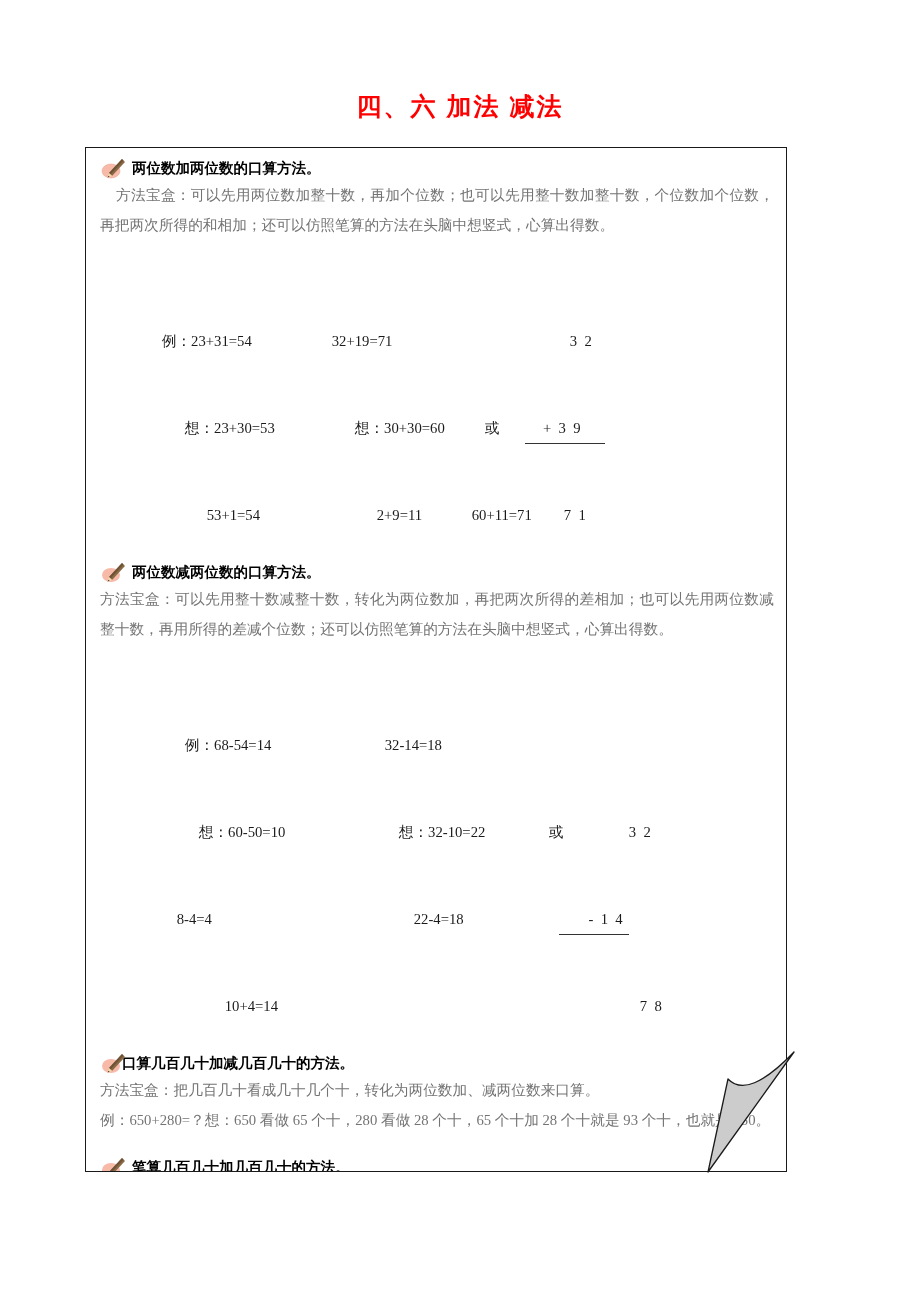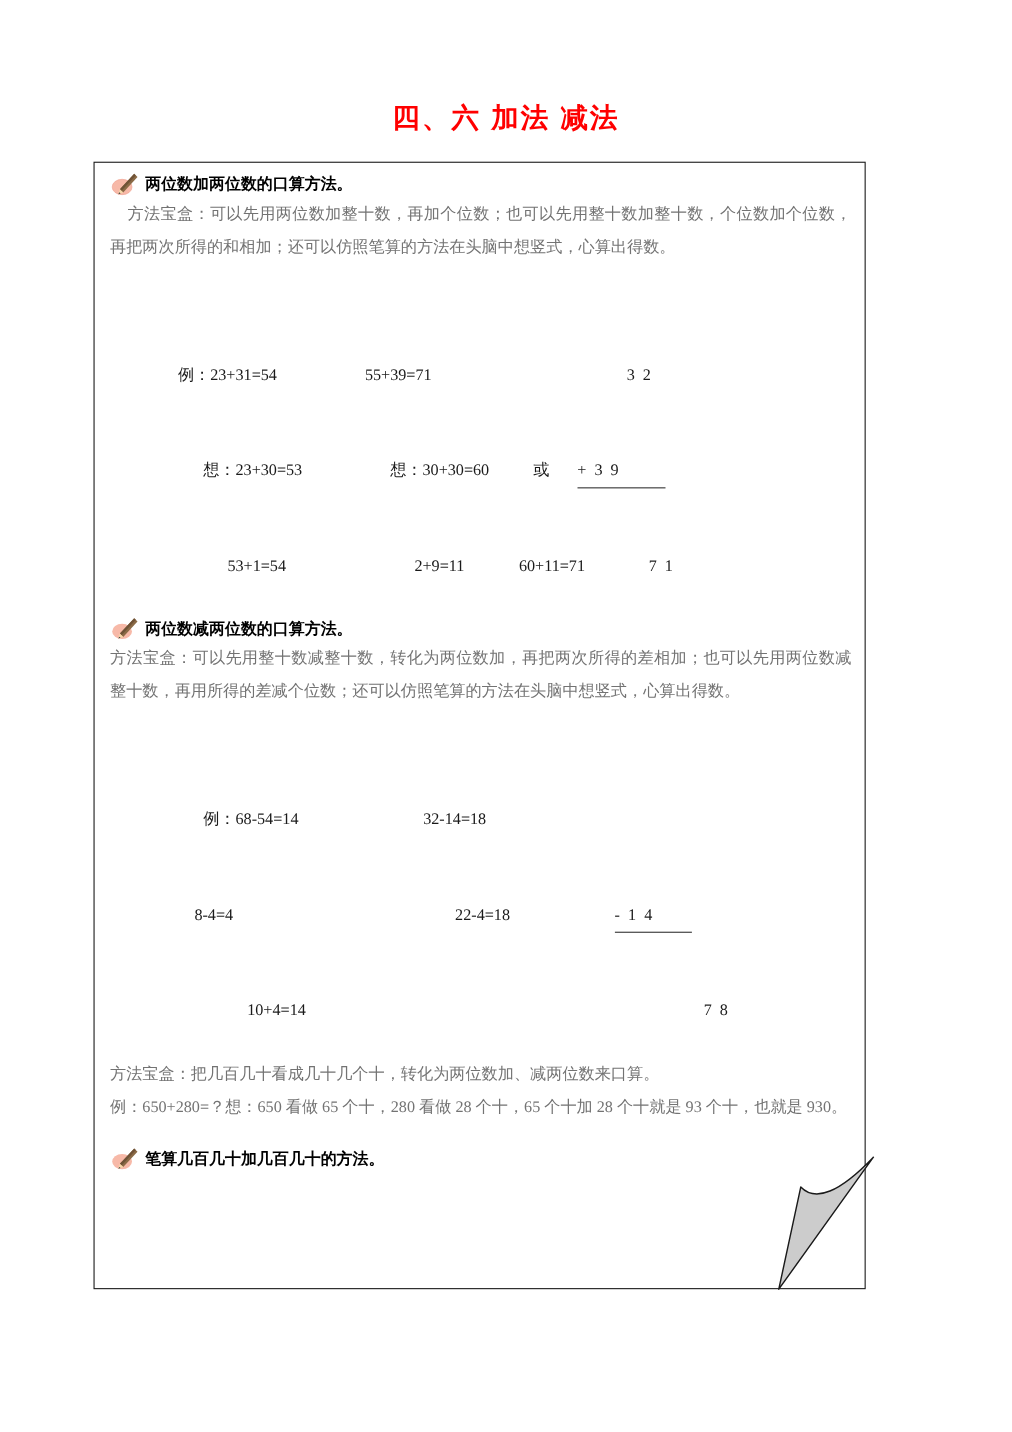--- a/index.html
+++ b/index.html
@@ -125,27 +125,27 @@
             <path d="M22 2 L9 16 L12 19 L25 5 Z" fill="#8a6a46"></path>
             <path d="M22 2 L9 16 L10.5 17.5 L23.5 3.5 Z" fill="#6f5236"></path>
             <path d="M9 16 L12 19 L7.5 20.5 Z" fill="#f5d9a8"></path>
             <path d="M7.5 20.5 L9.6 19.8 L8.6 18.8 Z" fill="#3a3a3a"></path>
           </svg>
         </span><span class="head-text">两位数加两位数的口算方法。</span>
       </div>
       <div class="para indent">方法宝盒：可以先用两位数加整十数，再加个位数；也可以先用整十数加整十数，个位数加个位数，再把两次所得的和相加；还可以仿照笔算的方法在头脑中想竖式，心算出得数。</div>
       <div class="math-block">
         <span class="math-row">
-          <span class="m" style="width:170px;margin-left:25px">例：23+31=54</span><span class="m" style="width:170px">55+39=71</span><span class="m" style="width:90px;text-align:right">3  2</span>
-        </span>
-        <span class="math-row">
-          <span class="m" style="width:170px;margin-left:48px">想：23+30=53</span><span class="m" style="width:130px">想：30+30=60</span><span class="m" style="width:40px">或</span><span class="m rule-under" style="width:74px;text-align:left">+  3  9</span>
-        </span>
-        <span class="math-row">
-          <span class="m" style="width:170px;margin-left:70px">53+1=54</span><span class="m" style="width:95px">2+9=11</span><span class="m" style="width:92px">60+11=71</span><span class="m" style="width:48px;text-align:right">7  1</span>
+          <span class="m" style="width:170px;margin-left:25px">例：23+31=54</span><span class="m" style="width:170px">32+19=71</span><span class="m" style="width:90px;text-align:right">3  2</span>
+        </span>
+        <span class="math-row">
+          <span class="m" style="width:170px;margin-left:48px">想：23+30=53</span><span class="m" style="width:130px">想：30+30=60</span><span class="m" style="width:40px">或</span><span class="m rule-under" style="width:74px;text-align:center">+  3  9</span>
+        </span>
+        <span class="math-row">
+          <span class="m" style="width:170px;margin-left:70px">53+1=54</span><span class="m" style="width:95px">2+9=11</span><span class="m" style="width:92px">60+11=71</span><span class="m" style="width:48px;text-align:left">7  1</span>
         </span>
       </div>
     </div>
 
     <div class="section">
       <div class="sec-head">
         <span class="pen-icon">
           <svg viewBox="0 0 30 22" width="30" height="22">
             <ellipse cx="11" cy="14" rx="9" ry="7" fill="#f7b9a8"></ellipse>
             <path d="M22 2 L9 16 L12 19 L25 5 Z" fill="#8a6a46"></path>
@@ -154,29 +154,43 @@
             <path d="M7.5 20.5 L9.6 19.8 L8.6 18.8 Z" fill="#3a3a3a"></path>
           </svg>
         </span><span class="head-text">两位数减两位数的口算方法。</span>
       </div>
       <div class="para">方法宝盒：可以先用整十数减整十数，转化为两位数加，再把两次所得的差相加；也可以先用两位数减整十数，再用所得的差减个位数；还可以仿照笔算的方法在头脑中想竖式，心算出得数。</div>
       <div class="math-block">
         <span class="math-row">
           <span class="m" style="width:200px;margin-left:48px">例：68-54=14</span><span class="m" style="width:150px">32-14=18</span>
         </span>
         <span class="math-row">
-          <span class="m" style="width:200px;margin-left:40px">8-4=4</span><span class="m" style="width:145px;margin-left:37px">22-4=18</span><span class="m rule-under" style="width:64px;">-  1  4</span>
+          <span class="m" style="width:200px;margin-left:62px">想：60-50=10</span><span class="m" style="width:150px">想：32-10=22</span><span class="m" style="width:42px">或</span><span class="m" style="width:60px;text-align:right">3  2</span>
+        </span>
+        <span class="math-row">
+          <span class="m" style="width:200px;margin-left:40px">8-4=4</span><span class="m" style="width:145px;margin-left:37px">22-4=18</span><span class="m rule-under" style="width:64px;text-align:right">-  1  4</span>
         </span>
         <span class="math-row">
           <span class="m" style="width:200px;margin-left:88px">10+4=14</span><span class="m" style="width:187px"></span><span class="m" style="width:50px;text-align:right">7  8</span>
         </span>
       </div>
     </div>
 
     <div class="section">
+      <div class="sec-head tight">
+        <span class="pen-icon">
+          <svg viewBox="0 0 30 22" width="30" height="22">
+            <ellipse cx="11" cy="14" rx="9" ry="7" fill="#f7b9a8"></ellipse>
+            <path d="M22 2 L9 16 L12 19 L25 5 Z" fill="#8a6a46"></path>
+            <path d="M22 2 L9 16 L10.5 17.5 L23.5 3.5 Z" fill="#6f5236"></path>
+            <path d="M9 16 L12 19 L7.5 20.5 Z" fill="#f5d9a8"></path>
+            <path d="M7.5 20.5 L9.6 19.8 L8.6 18.8 Z" fill="#3a3a3a"></path>
+          </svg>
+        </span><span class="head-text">口算几百几十加减几百几十的方法。</span>
+      </div>
       <div class="para">方法宝盒：把几百几十看成几十几个十，转化为两位数加、减两位数来口算。</div>
       <div class="para" style="height:52px;overflow:hidden">例：650+280=？想：650 看做 65 个十，280 看做 28 个十，65 个十加 28 个十就是 93 个十，也就是 930。</div>
     </div>
 
     <div class="section" style="margin-top:-4px">
       <div class="sec-head">
         <span class="pen-icon">
           <svg viewBox="0 0 30 22" width="30" height="22">
             <ellipse cx="11" cy="14" rx="9" ry="7" fill="#f7b9a8"></ellipse>
             <path d="M22 2 L9 16 L12 19 L25 5 Z" fill="#8a6a46"></path>

